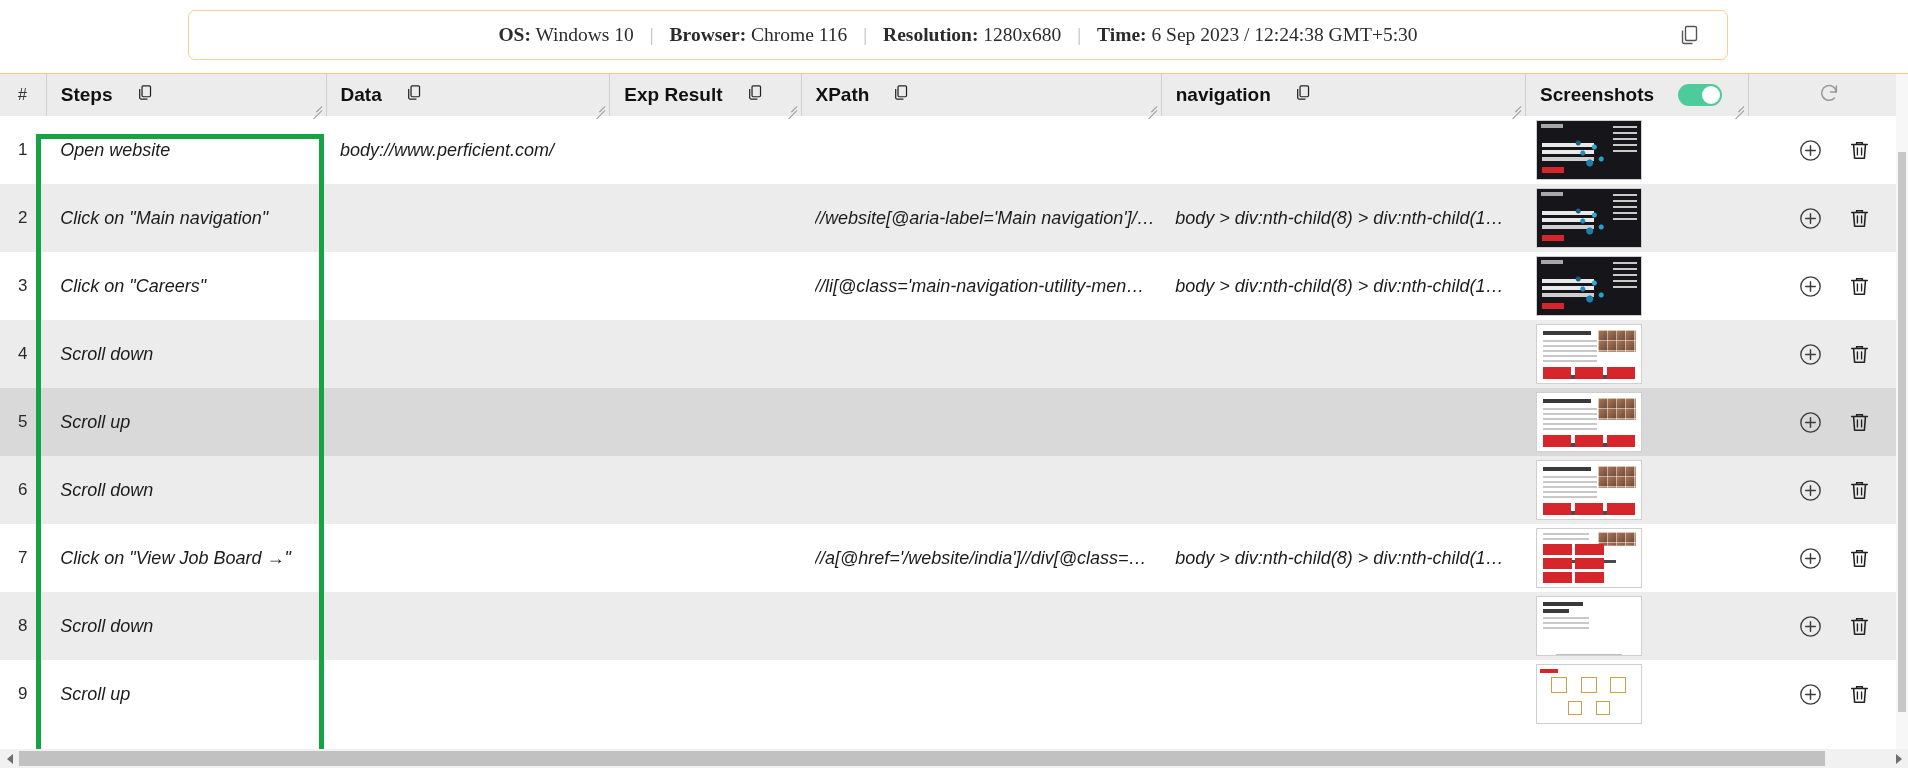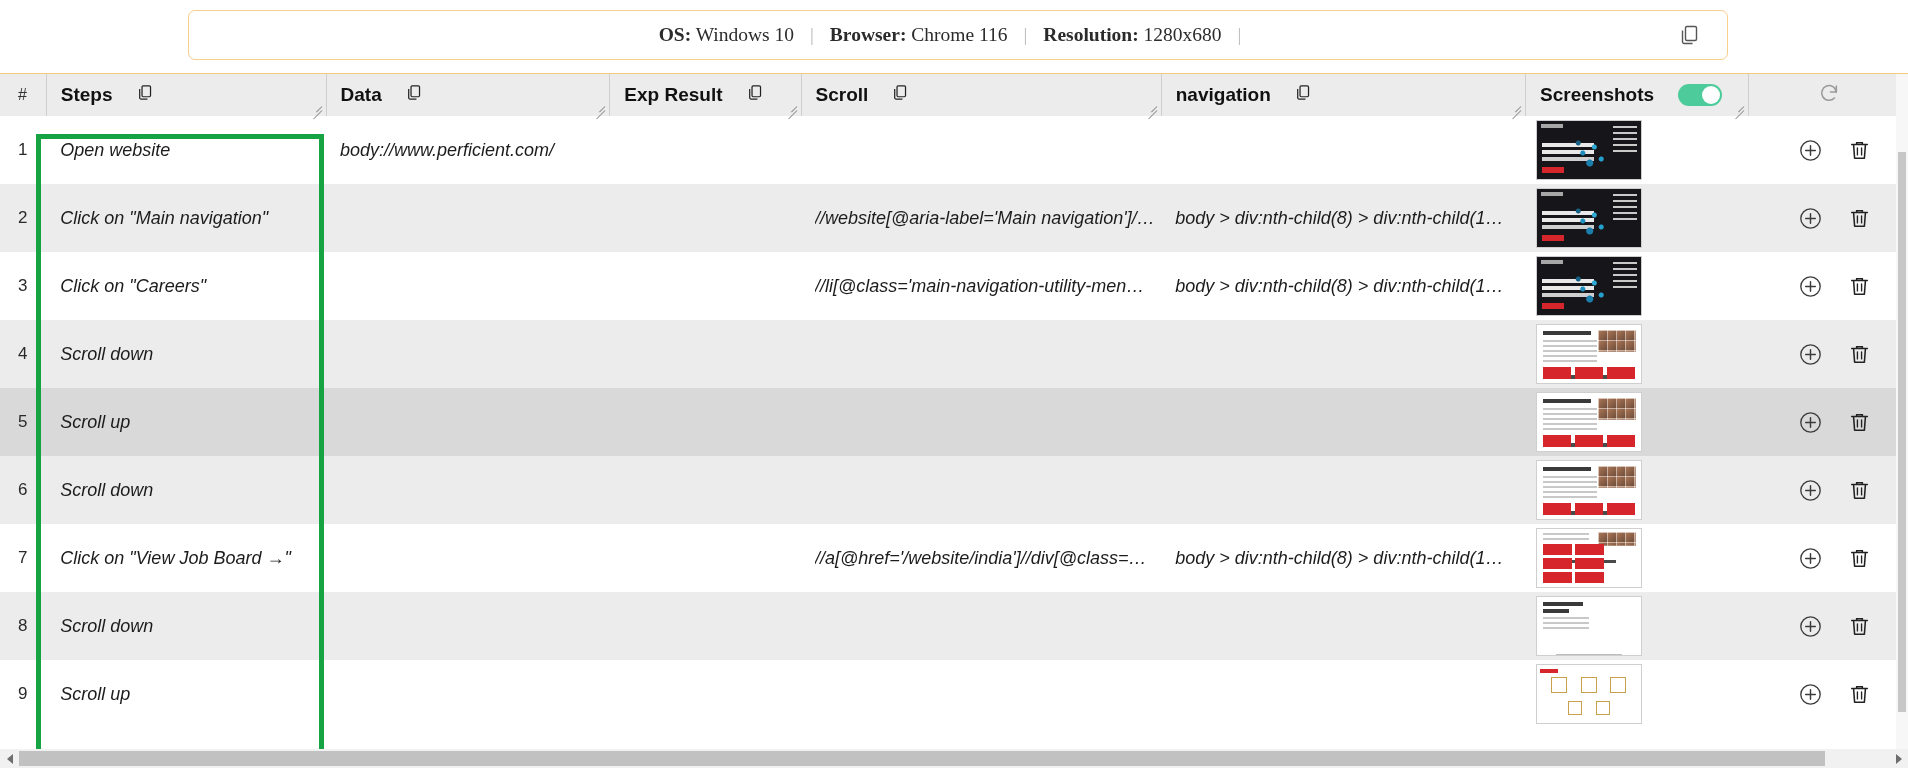--- a/index.html
+++ b/index.html
@@ -290,20 +290,24 @@
         <span class="v">Chrome 116</span>
       </span>
       <span class="info-sep">|</span>
 
       <span class="info-seg">
         <span class="k">Resolution:</span>
         <span class="v">1280x680</span>
       </span>
       <span class="info-sep">|</span>
 
+      <span class="info-seg">
+        <span class="k">Time:</span>
+        <span class="v">6 Sep 2023 / 12:24:38 GMT+5:30</span>
+      </span>
     </div>
 
     <span id="info-copy" class="copy-ico">
       <svg width="22" height="22" viewBox="0 0 22 22" fill="none">
         <rect x="6.5" y="2.5" width="11" height="14" rx="1.5" stroke="#555" stroke-width="1.4"></rect>
         <path d="M13.5 19.5H5.2c-.9 0-1.7-.8-1.7-1.7V6.5" stroke="#555" stroke-width="1.4" fill="none"></path>
       </svg>
     </span>
   </div>
 </div>
@@ -372,21 +376,21 @@
             </span>
           </span>
           <span class="resize-grip">
               <i class="a"></i>
               <i class="b"></i>
             </span>
         </th>
 
         <th>
           <span class="th-inner">
-            <span>Scroll</span>
+            <span>XPath</span>
             <span class="copy-ico">
               <svg width="17" height="17" viewBox="0 0 22 22" fill="none">
                 <rect x="6.5" y="2.5" width="11" height="14" rx="1.5" stroke="#222" stroke-width="1.6"></rect>
                 <path d="M13.5 19.5H5.2c-.9 0-1.7-.8-1.7-1.7V6.5" stroke="#222" stroke-width="1.6" fill="none"></path>
               </svg>
             </span>
           </span>
           <span class="resize-grip">
               <i class="a"></i>
               <i class="b"></i>

